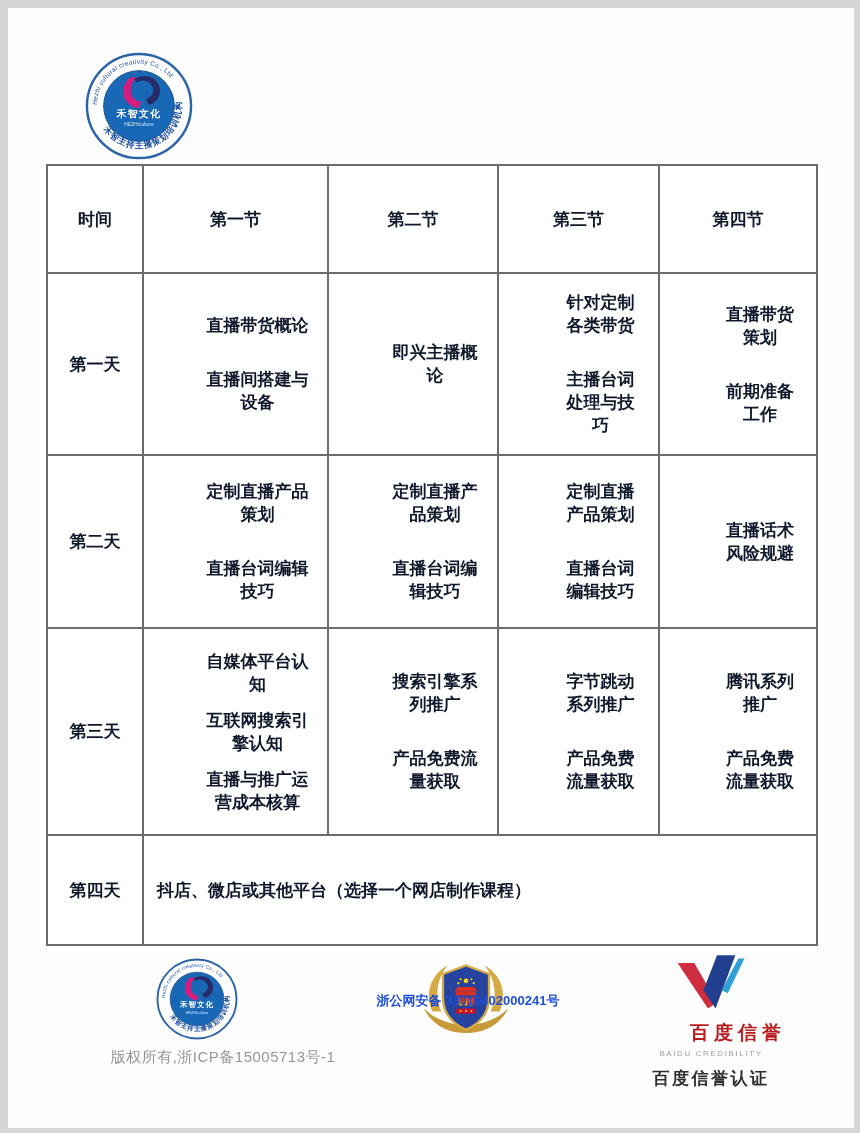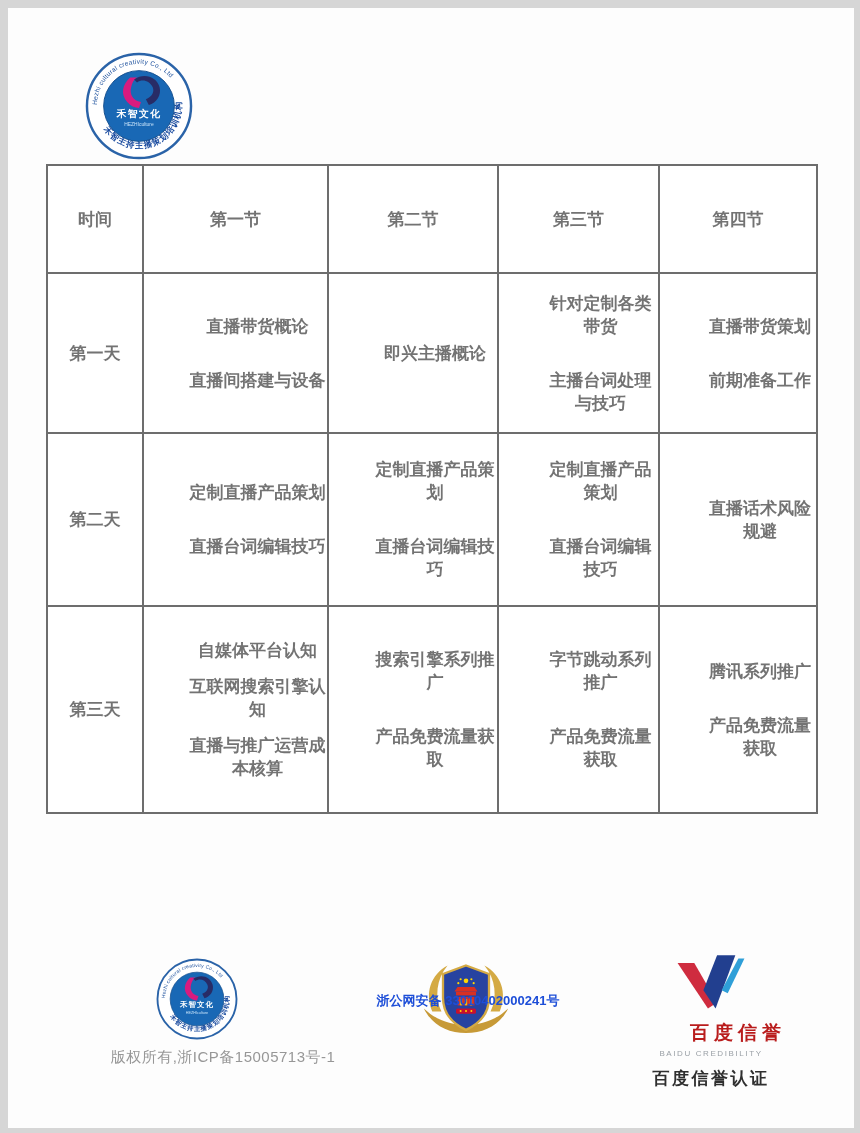--- a/index.html
+++ b/index.html
@@ -44,23 +44,23 @@
     border-collapse: collapse;
     table-layout: fixed;
     width: 770px;
     background: #fff;
   }
   .schedule-table td, .schedule-table th {
     border: 2px solid #6d6d6d;
     vertical-align: middle;
     text-align: center;
     font-weight: bold;
-    color: #737373;
+    color: #0f172a;
     font-size: 17px;
-    padding: 0;
+    padding: 17px;
   }
   .schedule-table { border: 2px solid #555; }
   .cell-lines {
     display: flex; flex-direction: column;
     align-items: center; justify-content: center;
     gap: 31px;
     margin-left: 44px;
   }
   .merged-cell { text-align: left !important; padding-left: 13px !important; }
 
@@ -218,20 +218,24 @@
           </div>
         </td>
         <td>
           <div class="cell-lines">
             <div>腾讯系列推广</div>
             <div>产品免费流量获取</div>
           </div>
         </td>
       </tr>
 
+      <tr style="height:110px">
+        <td>第四天</td>
+        <td colspan="4" class="merged-cell">抖店、微店或其他平台（选择一个网店制作课程）</td>
+      </tr>
     </tbody>
       </table>
 
     <svg class="brand-logo-footer" viewBox="0 0 110 110">
       <use href="#hezhi-logo"></use>
     </svg>
     <div class="footer-icp">版权所有,浙ICP备15005713号-1</div>
 
     <svg class="police-badge" viewBox="0 0 120 110">
       <path d="M60 98 C36 98 16 88 5 66 C22 82 40 87 60 88 Z" fill="#c79a37"></path>

